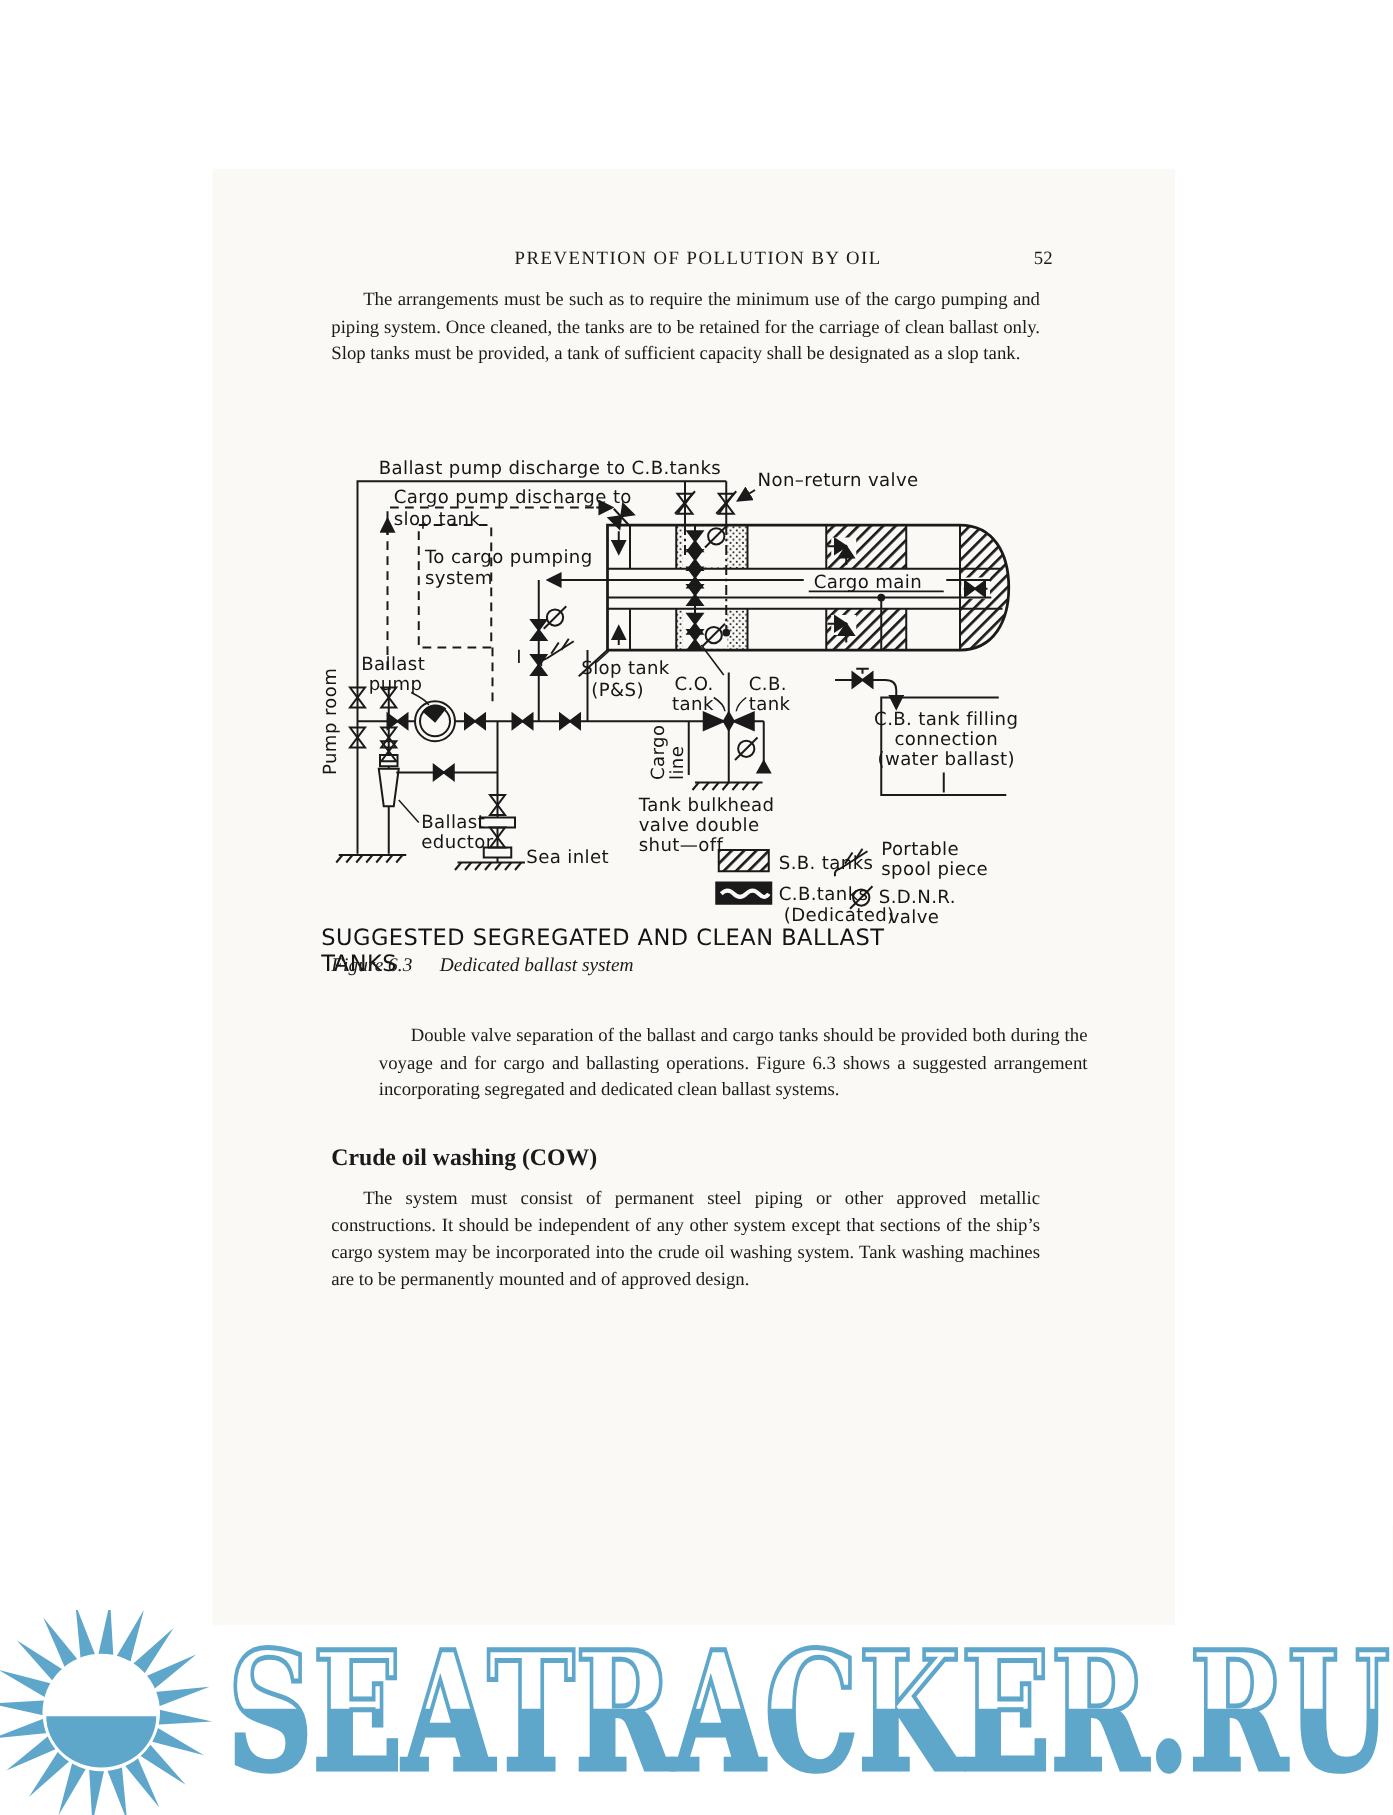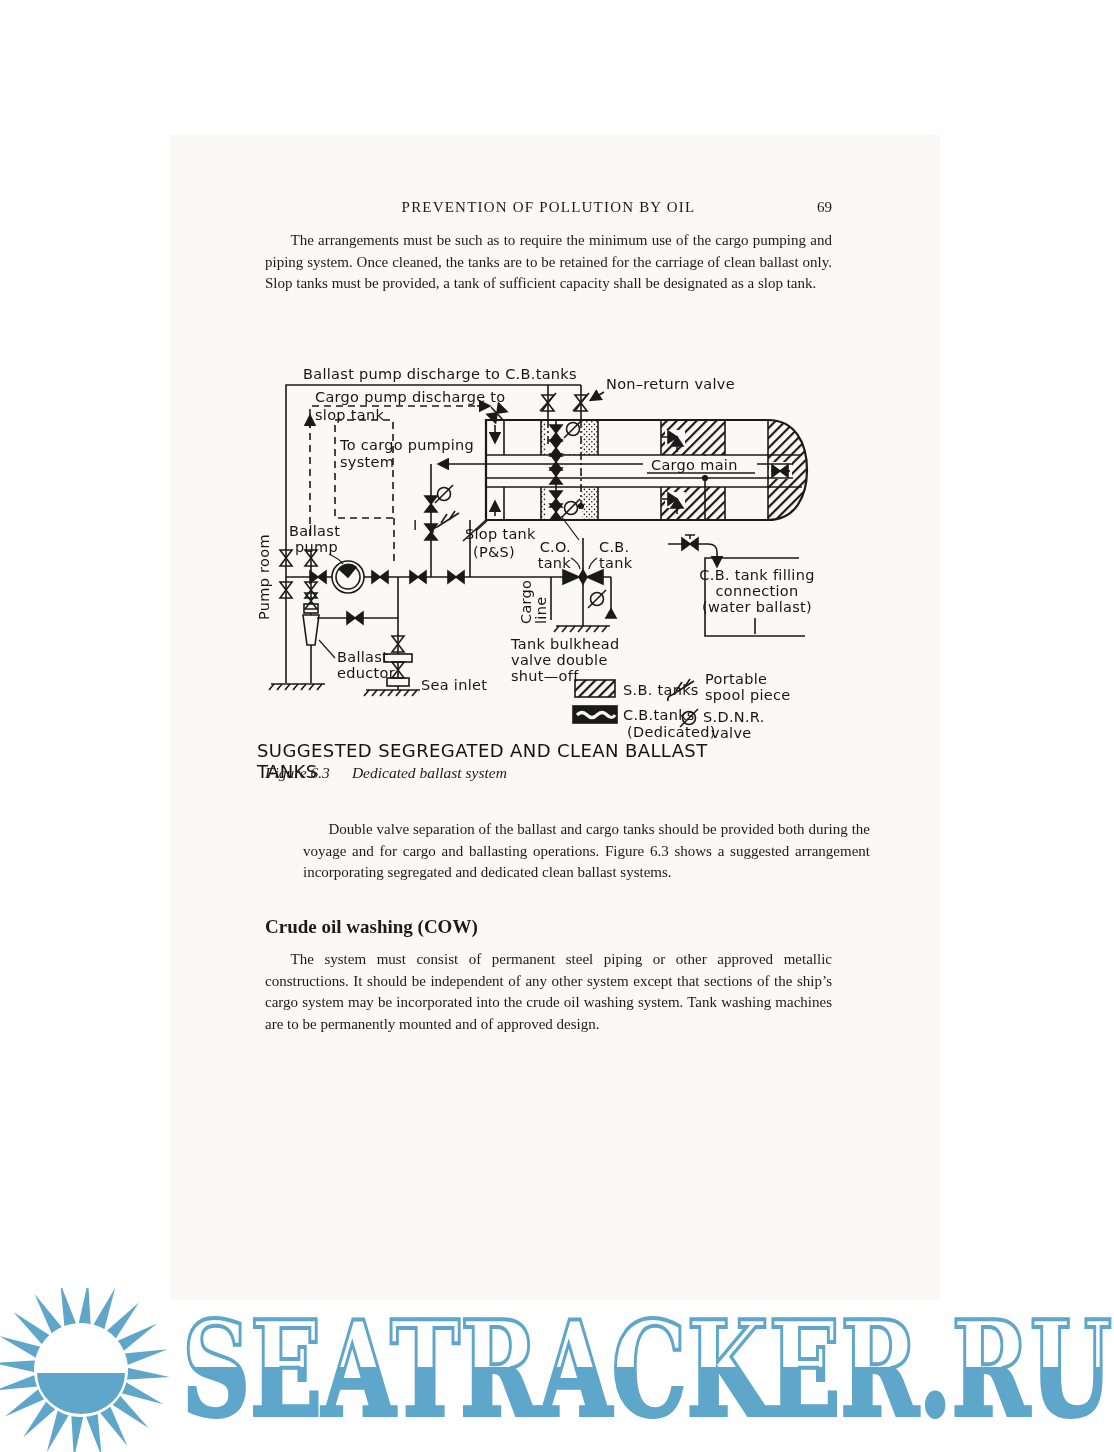--- a/index.html
+++ b/index.html
@@ -6,21 +6,21 @@
   body{
     width:1114px;height:1452px;position:relative;background:#ffffff;
     font-family:"Liberation Serif","DejaVu Serif",serif;color:#1b1b1b;
     overflow:hidden;
   }
   .scan-page{
     position:absolute;left:170px;top:135px;width:770px;height:1165px;
     background:#faf9f6;
   }
   .running-head{
-    position:absolute;left:265px;top:199px;width:567px;height:20px;
+    position:absolute;left:275px;top:199px;width:567px;height:20px;
     font-size:15px;letter-spacing:1.2px;text-align:center;
   }
   .running-head .pageno{
     position:absolute;right:0;top:0;letter-spacing:0;
   }
   .para{
     position:absolute;left:265px;width:567px;
     font-size:15px;line-height:21.6px;text-align:justify;
   }
   .para p{margin:0;}
@@ -49,21 +49,21 @@
   .tc{text-anchor:middle;}
   .te{text-anchor:end;}
 </style>
 </head>
 <body>
 
 <div class="scan-page"></div>
 
 <div class="running-head">
   <span>PREVENTION OF POLLUTION BY OIL</span>
-  <span class="pageno">69</span>
+  <span class="pageno">52</span>
 </div>
 
 <div class="para" id="para1">
   <p class="indent">The arrangements must be such as to require the minimum use of the cargo pumping and piping system. Once cleaned, the tanks are to be retained for the carriage of clean ballast only. Slop tanks must be provided, a tank of sufficient capacity shall be designated as a slop tank.</p>
 </div>
 
 <svg id="figure-svg" width="588" height="386" viewBox="0 0 588 386">
   <defs>
     <pattern id="ph" patternUnits="userSpaceOnUse" width="7" height="7" patternTransform="rotate(45)">
       <rect width="7" height="7" fill="#faf9f6"></rect>

